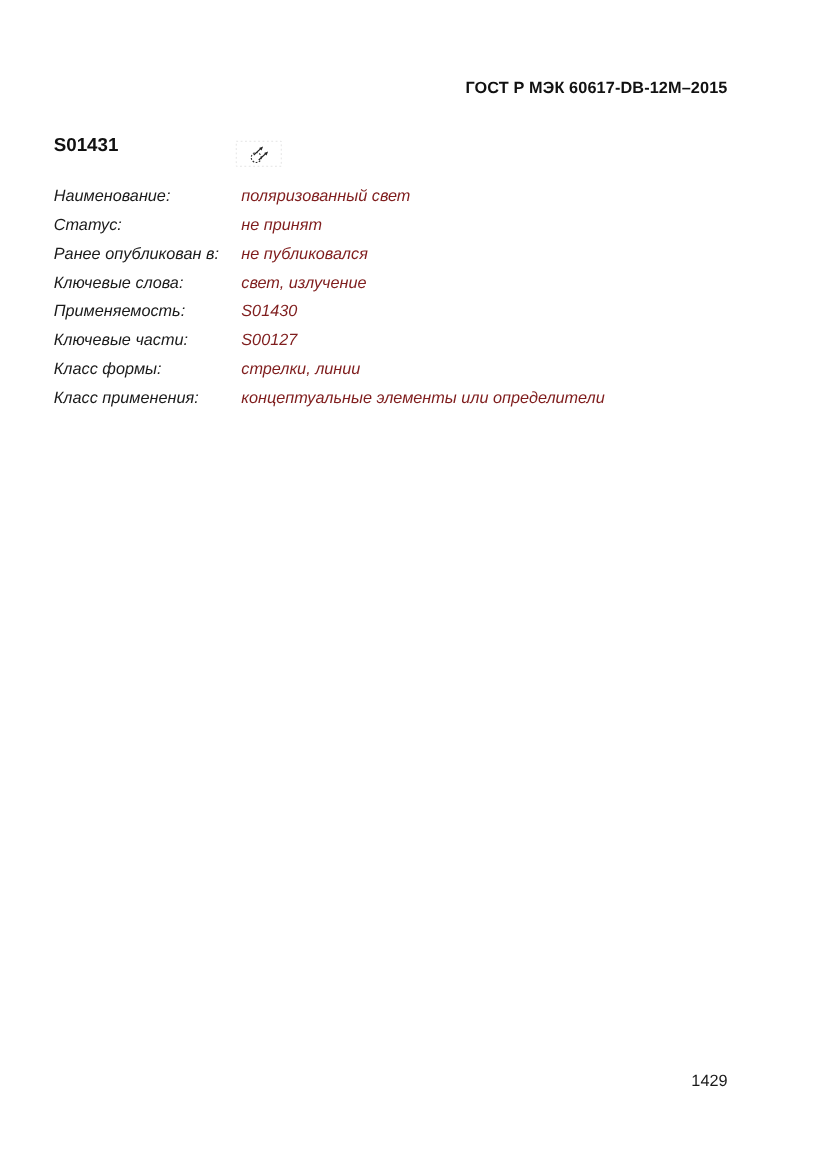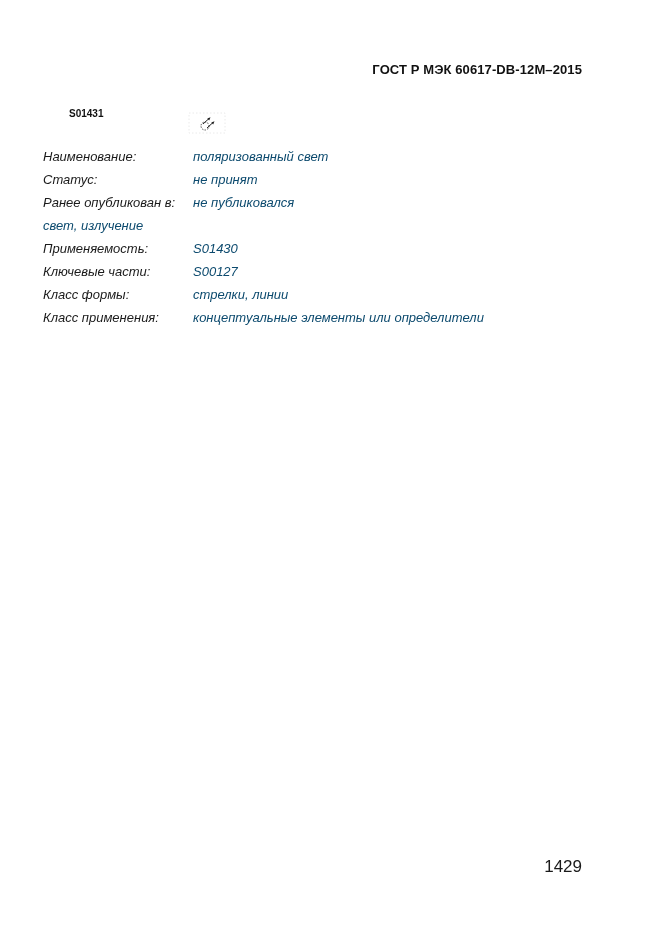--- a/index.html
+++ b/index.html
@@ -21,24 +21,23 @@
       right: 79px;
       font-size: 13px;
       font-weight: bold;
       letter-spacing: 0.1px;
       color: #111;
     }
     .symbol-id {
       position: absolute;
       top: 108px;
       left: 43px;
-      font-size: 10px;
+      font-size: 15px;
       font-weight: bold;
       color: #111;
-      margin-left: 26px;
     }
     .symbol-graphic {
       position: absolute;
       top: 111px;
       left: 188px;
       width: 38px;
       height: 24px;
     }
     .symbol-graphic svg {
       width: 38px;
@@ -60,28 +59,28 @@
       font-style: italic;
     }
     .field-label {
       width: 150px;
       flex: 0 0 150px;
       white-space: nowrap;
       color: #1a1a1a;
     }
     .field-value {
       white-space: nowrap;
-      color: #0c4a6e;
+      color: #7f1d1d;
       text-align: center;
     }
     .page-number {
       position: absolute;
       top: 857px;
       right: 79px;
-      font-size: 17px;
+      font-size: 13px;
       color: #1a1a1a;
     }
   </style>
 </head>
 <body>
 
 <div class="page-header">ГОСТ Р МЭК 60617-DB-12M–2015</div>
 
 <div class="symbol-id">S01431</div>
 
@@ -107,20 +106,21 @@
   </div>
   <div class="field-row">
     <span class="field-label">Статус:</span>
     <span class="field-value">не принят</span>
   </div>
   <div class="field-row">
     <span class="field-label">Ранее опубликован в:</span>
     <span class="field-value">не публиковался</span>
   </div>
   <div class="field-row">
+    <span class="field-label">Ключевые слова:</span>
     <span class="field-value">свет, излучение</span>
   </div>
   <div class="field-row">
     <span class="field-label">Применяемость:</span>
     <span class="field-value">S01430</span>
   </div>
   <div class="field-row">
     <span class="field-label">Ключевые части:</span>
     <span class="field-value">S00127</span>
   </div>

